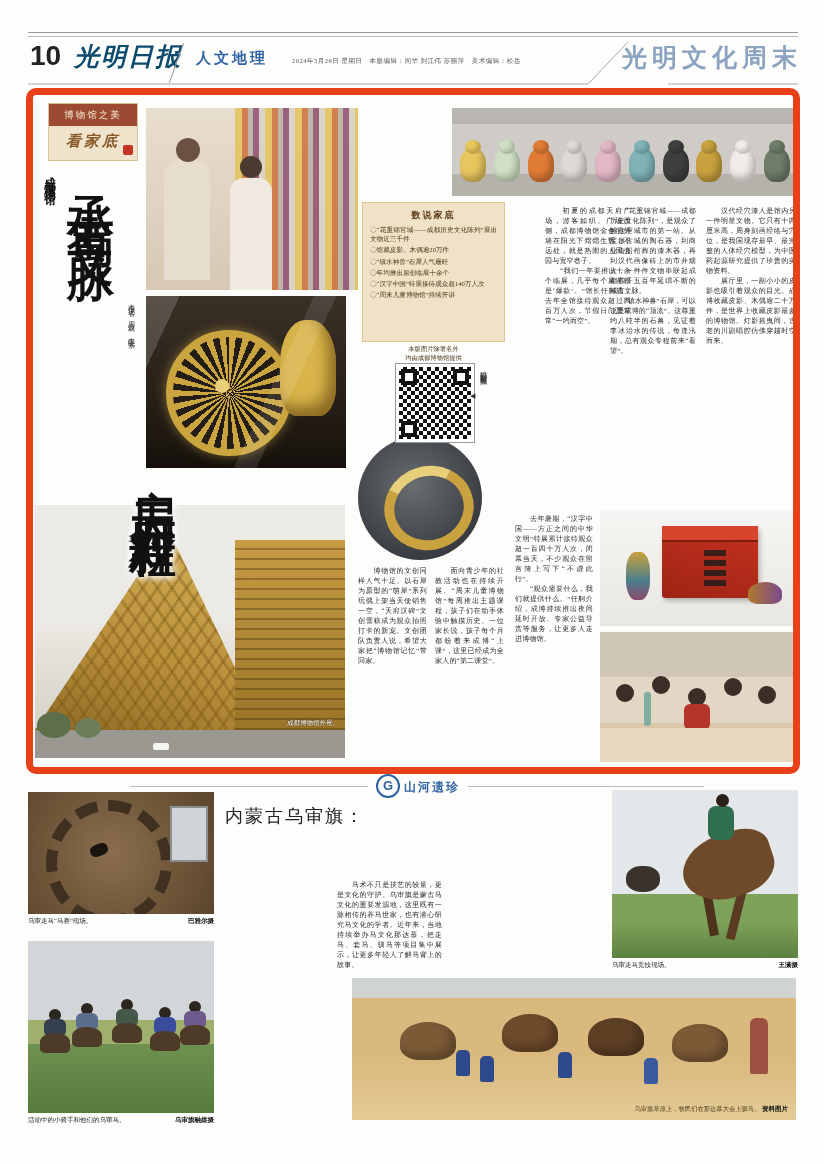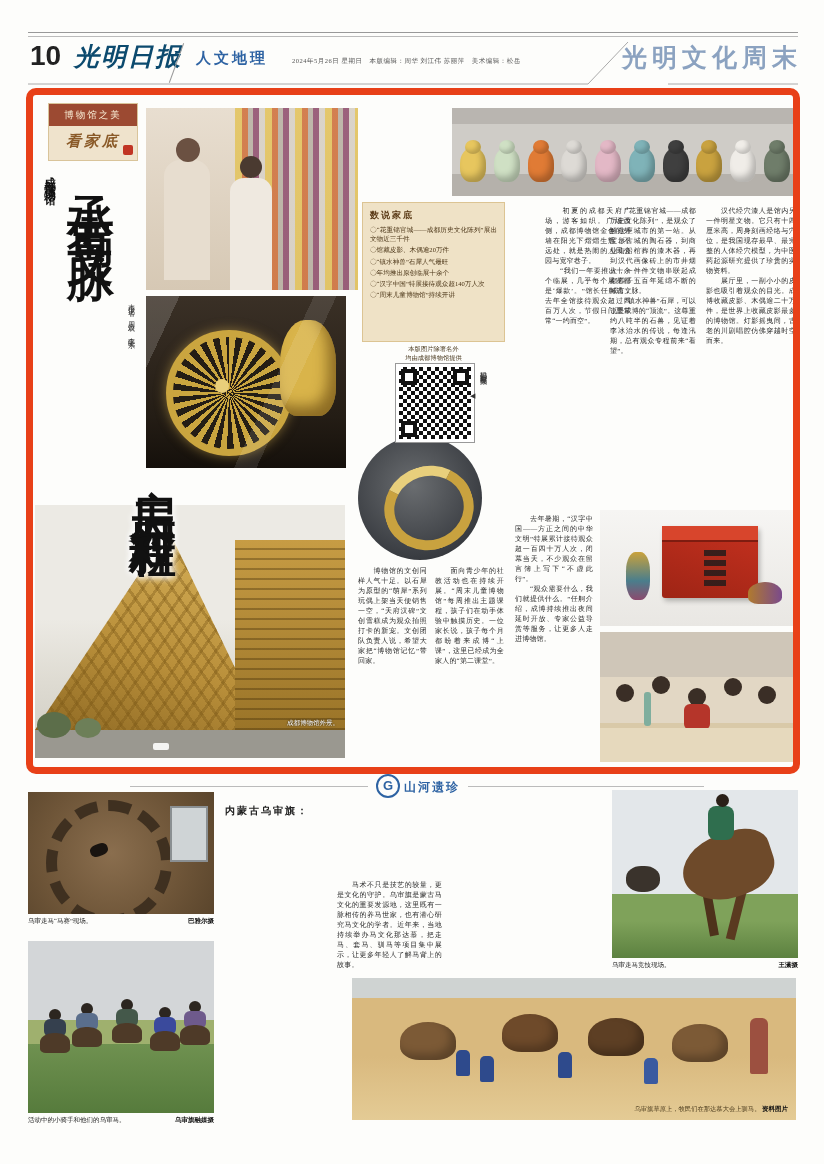--- a/index.html
+++ b/index.html
@@ -78,21 +78,21 @@
   #ph-class{left:600px;top:632px;width:196px;height:130px;background:linear-gradient(180deg,#cfc6b8 0 35%,#e2d7c4 35% 70%,#d9c9a8 70%);}
   #ph-class .desk{position:absolute;left:0;bottom:0;width:100%;height:34px;background:#e6d9bd;border-top:2px solid #c9b astronomy;}
   .head{position:absolute;width:18px;height:18px;border-radius:50%;background:#3a2e26;}
   #ph-class .b1{left:16px;top:52px;} #ph-class .b2{left:52px;top:44px;} #ph-class .b3{left:88px;top:56px;}
   #ph-class .b4{left:124px;top:46px;} #ph-class .b5{left:158px;top:54px;}
   #ph-class .red{position:absolute;left:84px;top:72px;width:26px;height:26px;background:#b5352a;border-radius:6px;}
   #ph-class .bottle{position:absolute;left:44px;top:60px;width:7px;height:34px;background:#7fae9e;border-radius:3px;}
 
   
   #infobox{left:362px;top:202px;width:143px;height:140px;background:#efe2c6;border:1px solid #dcc493;padding:6px 7px;box-sizing:border-box;}
-  #infobox .ititle{font-size:9px;font-weight:bold;color:#5a3a16;letter-spacing:2px;margin-bottom:3px;}
+  #infobox .ititle{font-size:9px;font-weight:bold;color:#5a3a16;letter-spacing:2px;margin-bottom:3px;text-align:center;}
   #infobox .item{font-size:6.6px;line-height:9.2px;color:#4a3416;text-align:justify;margin-bottom:2px;}
   #qrnotes{left:362px;top:345px;width:143px;text-align:center;font-size:6.3px;color:#4a3a20;line-height:8.5px;}
   #qr{left:396px;top:364px;width:72px;height:72px;background:
       repeating-conic-gradient(#111 0 25%,#fff 0 50%) 0 0/8px 8px;border:3px solid #fff;outline:1px solid #999;}
   .eye{position:absolute;width:16px;height:16px;background:#fff;border:4px solid #111;box-sizing:border-box;}
   #qr .e1{left:2px;top:2px;} #qr .e2{right:2px;top:2px;} #qr .e3{left:2px;bottom:2px;}
   #qrside{left:478px;top:366px;font-size:7px;height:76px;letter-spacing:1px;color:#333;}
   #qrarrow{left:470px;top:392px;font-size:7px;color:#333;}
 
   
@@ -103,21 +103,21 @@
   #colE{left:358px;top:566px;width:146px;height:190px;column-count:2;column-gap:8px;}
 
   
   #divlineL{left:130px;top:786px;width:238px;height:1px;background:#bbb;}
   #divlineR{left:468px;top:786px;width:236px;height:1px;background:#bbb;}
   #glogo{left:376px;top:774px;width:20px;height:20px;border:2px solid #2e63a3;border-radius:50%;color:#2e63a3;
          font-size:13px;font-weight:bold;text-align:center;line-height:20px;font-family:"Liberation Sans",sans-serif;}
   #divlabel{left:404px;top:779px;font-size:12px;font-weight:bold;color:#2e63a3;letter-spacing:2px;}
 
   
-  #bkicker{left:225px;top:804px;font-size:10px;font-weight:bold;letter-spacing:2px;}
+  #bkicker{left:225px;top:804px;font-size:18px;font-weight:normal;letter-spacing:2px;}
   #bheadline{left:268px;top:820px;width:320px;text-align:center;font-size:29px;font-weight:bold;letter-spacing:5px;color:#111;}
   #bbyline{left:268px;top:864px;width:320px;text-align:center;font-size:8.5px;color:#333;font-style:italic;}
   #bcol1{left:225px;top:880px;width:105px;height:258px;}
   #bcol2{left:337px;top:880px;width:105px;height:94px;}
   #bcol3{left:449px;top:880px;width:105px;height:94px;}
   #bcol4{left:560px;top:880px;width:46px;height:94px;}
   #ph-aerial{left:28px;top:792px;width:186px;height:122px;background:radial-gradient(circle at 45% 50%,#8a6e4e,#6e5538 60%,#5a452c);}
   #ph-aerial .ring{position:absolute;left:18px;top:8px;width:104px;height:104px;border-radius:50%;border:11px dashed #3f3020;}
   #ph-aerial .horse{position:absolute;left:62px;top:52px;width:18px;height:12px;background:#191410;border-radius:40%;transform:rotate(-20deg);}
   #ph-aerial .truck{position:absolute;right:6px;top:14px;width:34px;height:52px;background:#cfd4d6;border:2px solid #8a8f92;}

